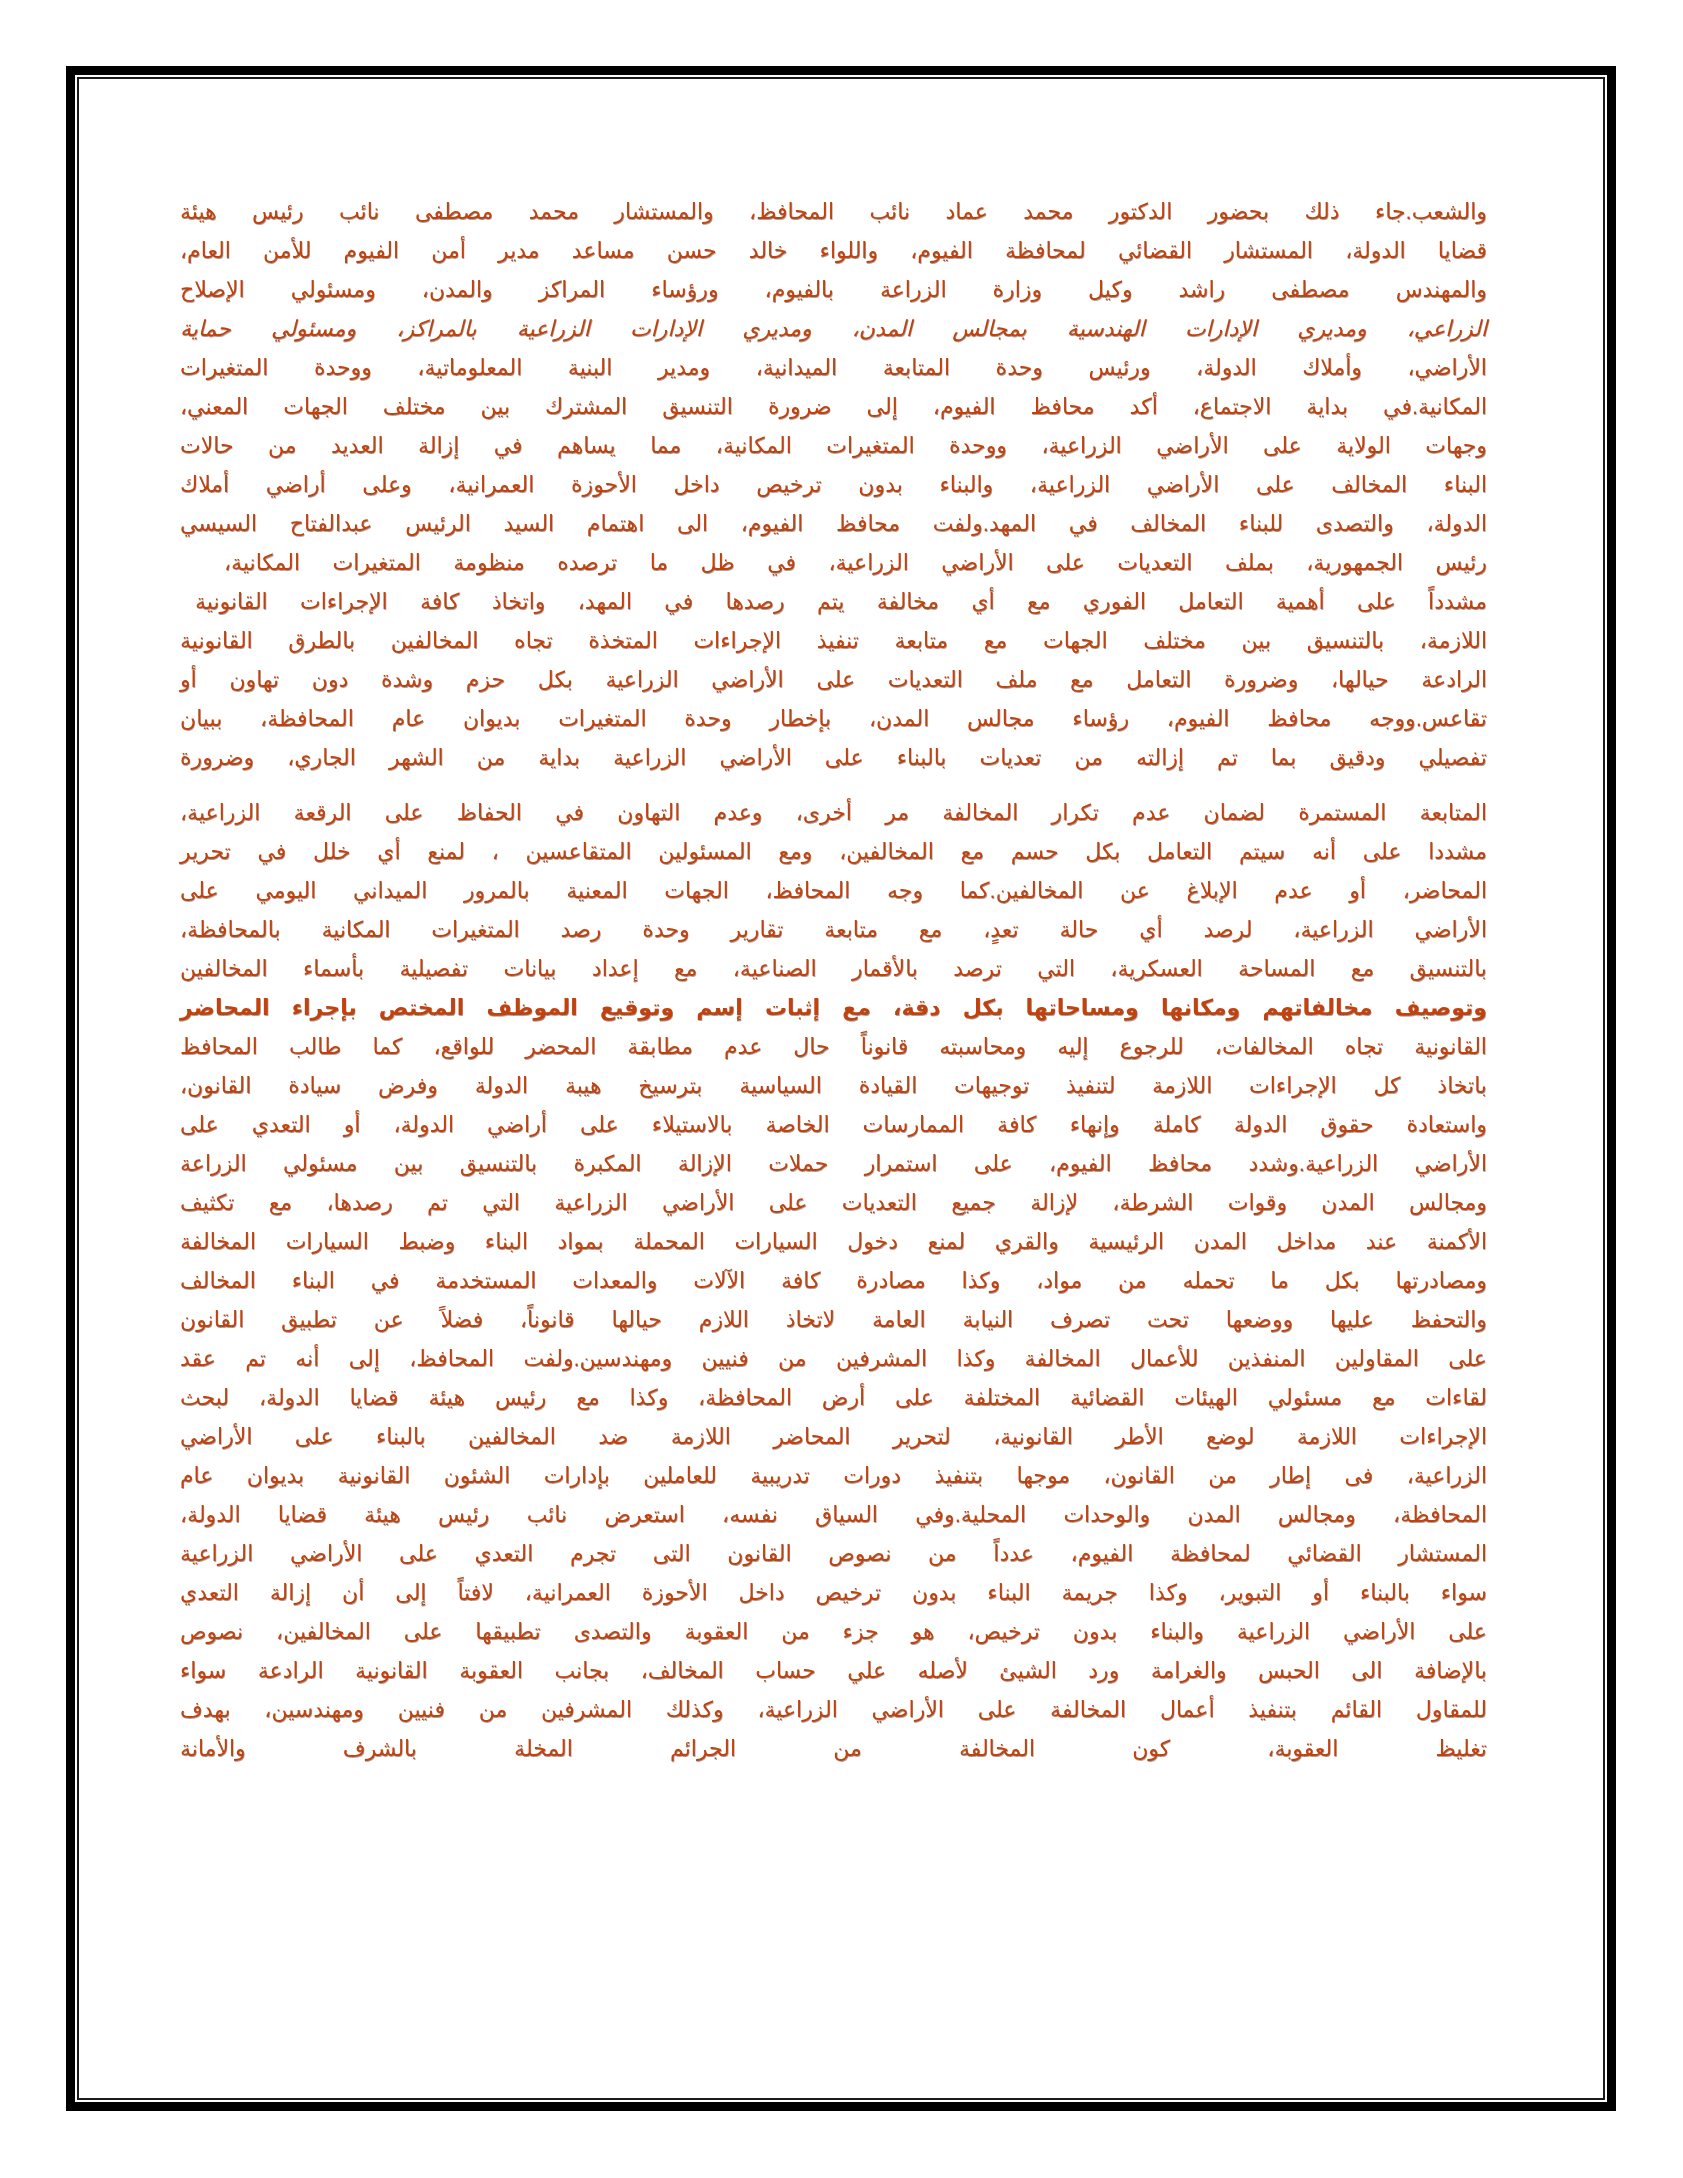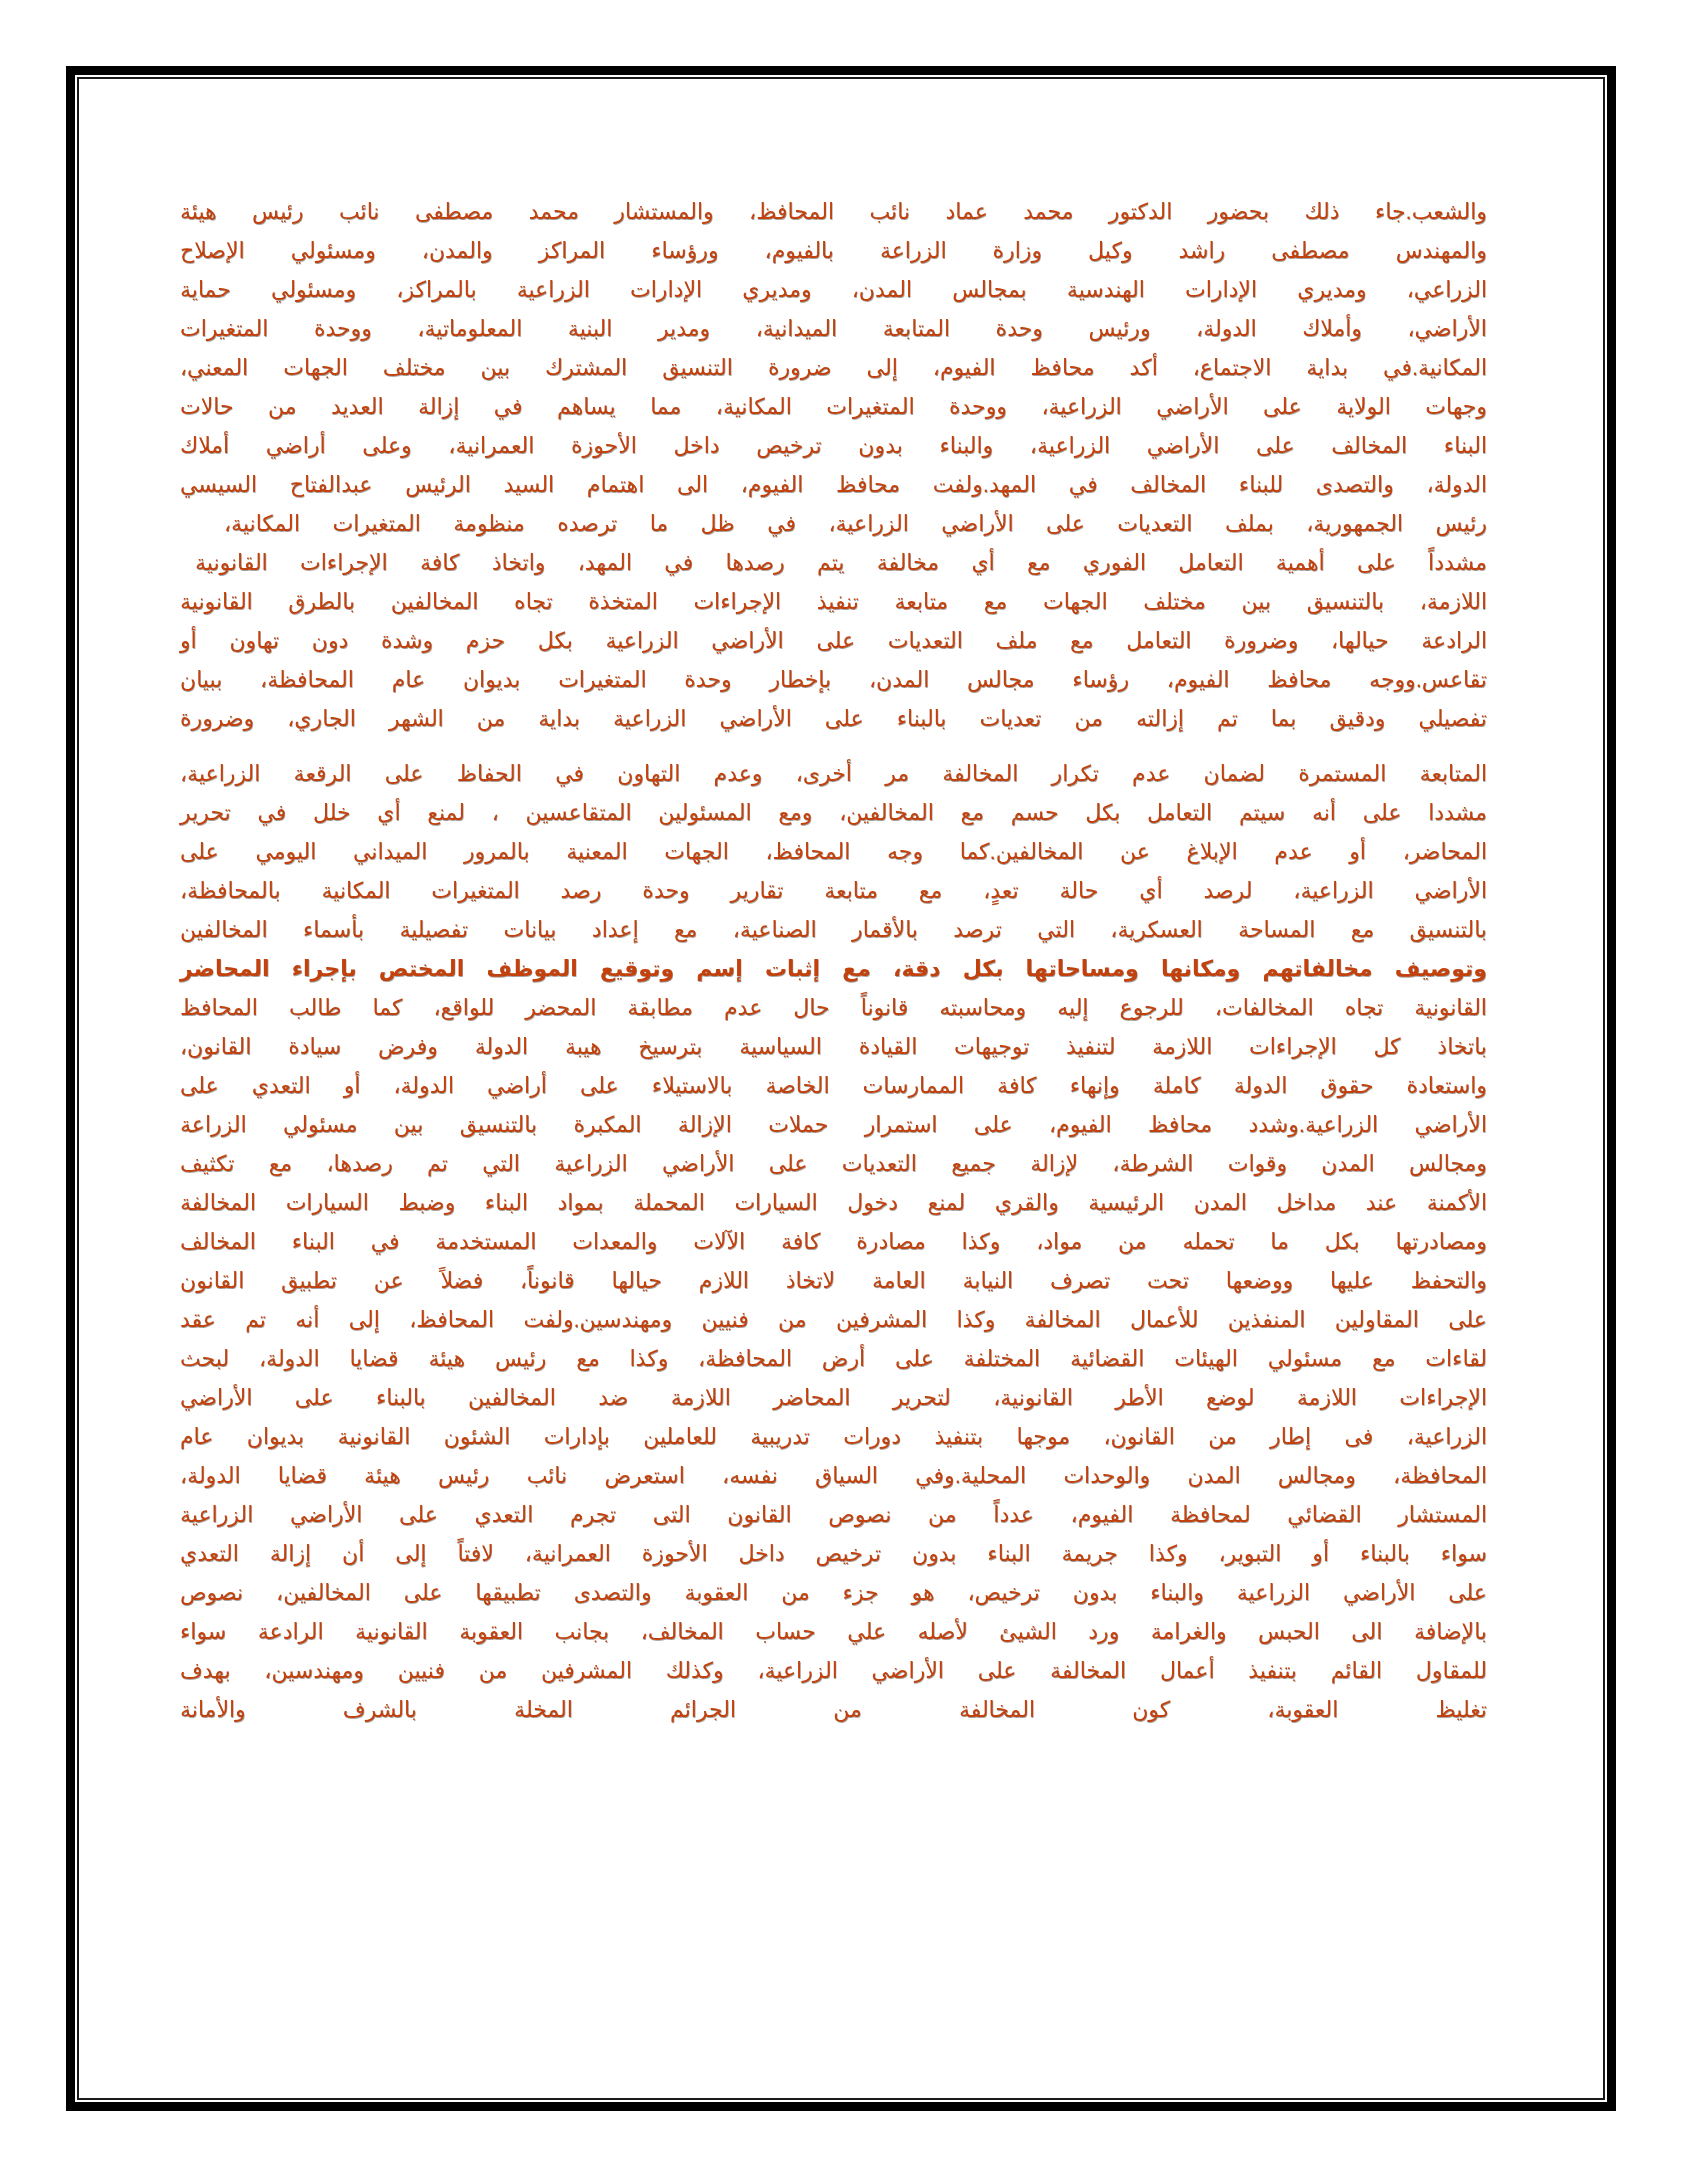--- a/index.html
+++ b/index.html
@@ -56,22 +56,23 @@
 </style>
 </head>
 <body>
 
 <div class="page-border">
   <div class="page-border-inner"></div>
 </div>
 
 <div class="text-body">
   <span class="line" style="display: block;">والشعب.جاء ذلك بحضور الدكتور محمد عماد نائب المحافظ، والمستشار محمد مصطفى نائب رئيس هيئة</span>
+  <span class="line" style="display: block;">قضايا الدولة، المستشار القضائي لمحافظة الفيوم، واللواء خالد حسن مساعد مدير أمن الفيوم للأمن العام،</span>
   <span class="line" style="display: block;">والمهندس مصطفى راشد وكيل وزارة الزراعة بالفيوم، ورؤساء المراكز والمدن، ومسئولي الإصلاح</span>
-  <span class="line" style="display: block;">الزراعي، ومديري الإدارات الهندسية بمجالس المدن، ومديري الإدارات الزراعية بالمراكز، ومسئولي حماية</span>
+  <span class="line" style="display: block; font-style: italic;">الزراعي، ومديري الإدارات الهندسية بمجالس المدن، ومديري الإدارات الزراعية بالمراكز، ومسئولي حماية</span>
   <span class="line" style="display: block;">الأراضي، وأملاك الدولة، ورئيس وحدة المتابعة الميدانية، ومدير البنية المعلوماتية، ووحدة المتغيرات</span>
   <span class="line" style="display: block;">المكانية.في بداية الاجتماع، أكد محافظ الفيوم، إلى ضرورة التنسيق المشترك بين مختلف الجهات المعني،</span>
   <span class="line" style="display: block;">وجهات الولاية على الأراضي الزراعية، ووحدة المتغيرات المكانية، مما يساهم في إزالة العديد من حالات</span>
   <span class="line" style="display: block;">البناء المخالف على الأراضي الزراعية، والبناء بدون ترخيص داخل الأحوزة العمرانية، وعلى أراضي أملاك</span>
   <span class="line" style="display: block;">الدولة، والتصدى للبناء المخالف في المهد.ولفت محافظ الفيوم، الى اهتمام السيد الرئيس عبدالفتاح السيسي</span>
   <span class="line" style="display: block; margin-left: 44px;">رئيس الجمهورية، بملف التعديات على الأراضي الزراعية، في ظل ما ترصده منظومة المتغيرات المكانية،</span>
   <span class="line" style="display: block; margin-left: 15px;">مشدداً على أهمية التعامل الفوري مع أي مخالفة يتم رصدها في المهد، واتخاذ كافة الإجراءات القانونية</span>
   <span class="line" style="display: block;">اللازمة، بالتنسيق بين مختلف الجهات مع متابعة تنفيذ الإجراءات المتخذة تجاه المخالفين بالطرق القانونية</span>
   <span class="line" style="display: block;">الرادعة حيالها، وضرورة التعامل مع ملف التعديات على الأراضي الزراعية بكل حزم وشدة دون تهاون أو</span>
   <span class="line" style="display: block;">تقاعس.ووجه محافظ الفيوم، رؤساء مجالس المدن، بإخطار وحدة المتغيرات بديوان عام المحافظة، ببيان</span>

